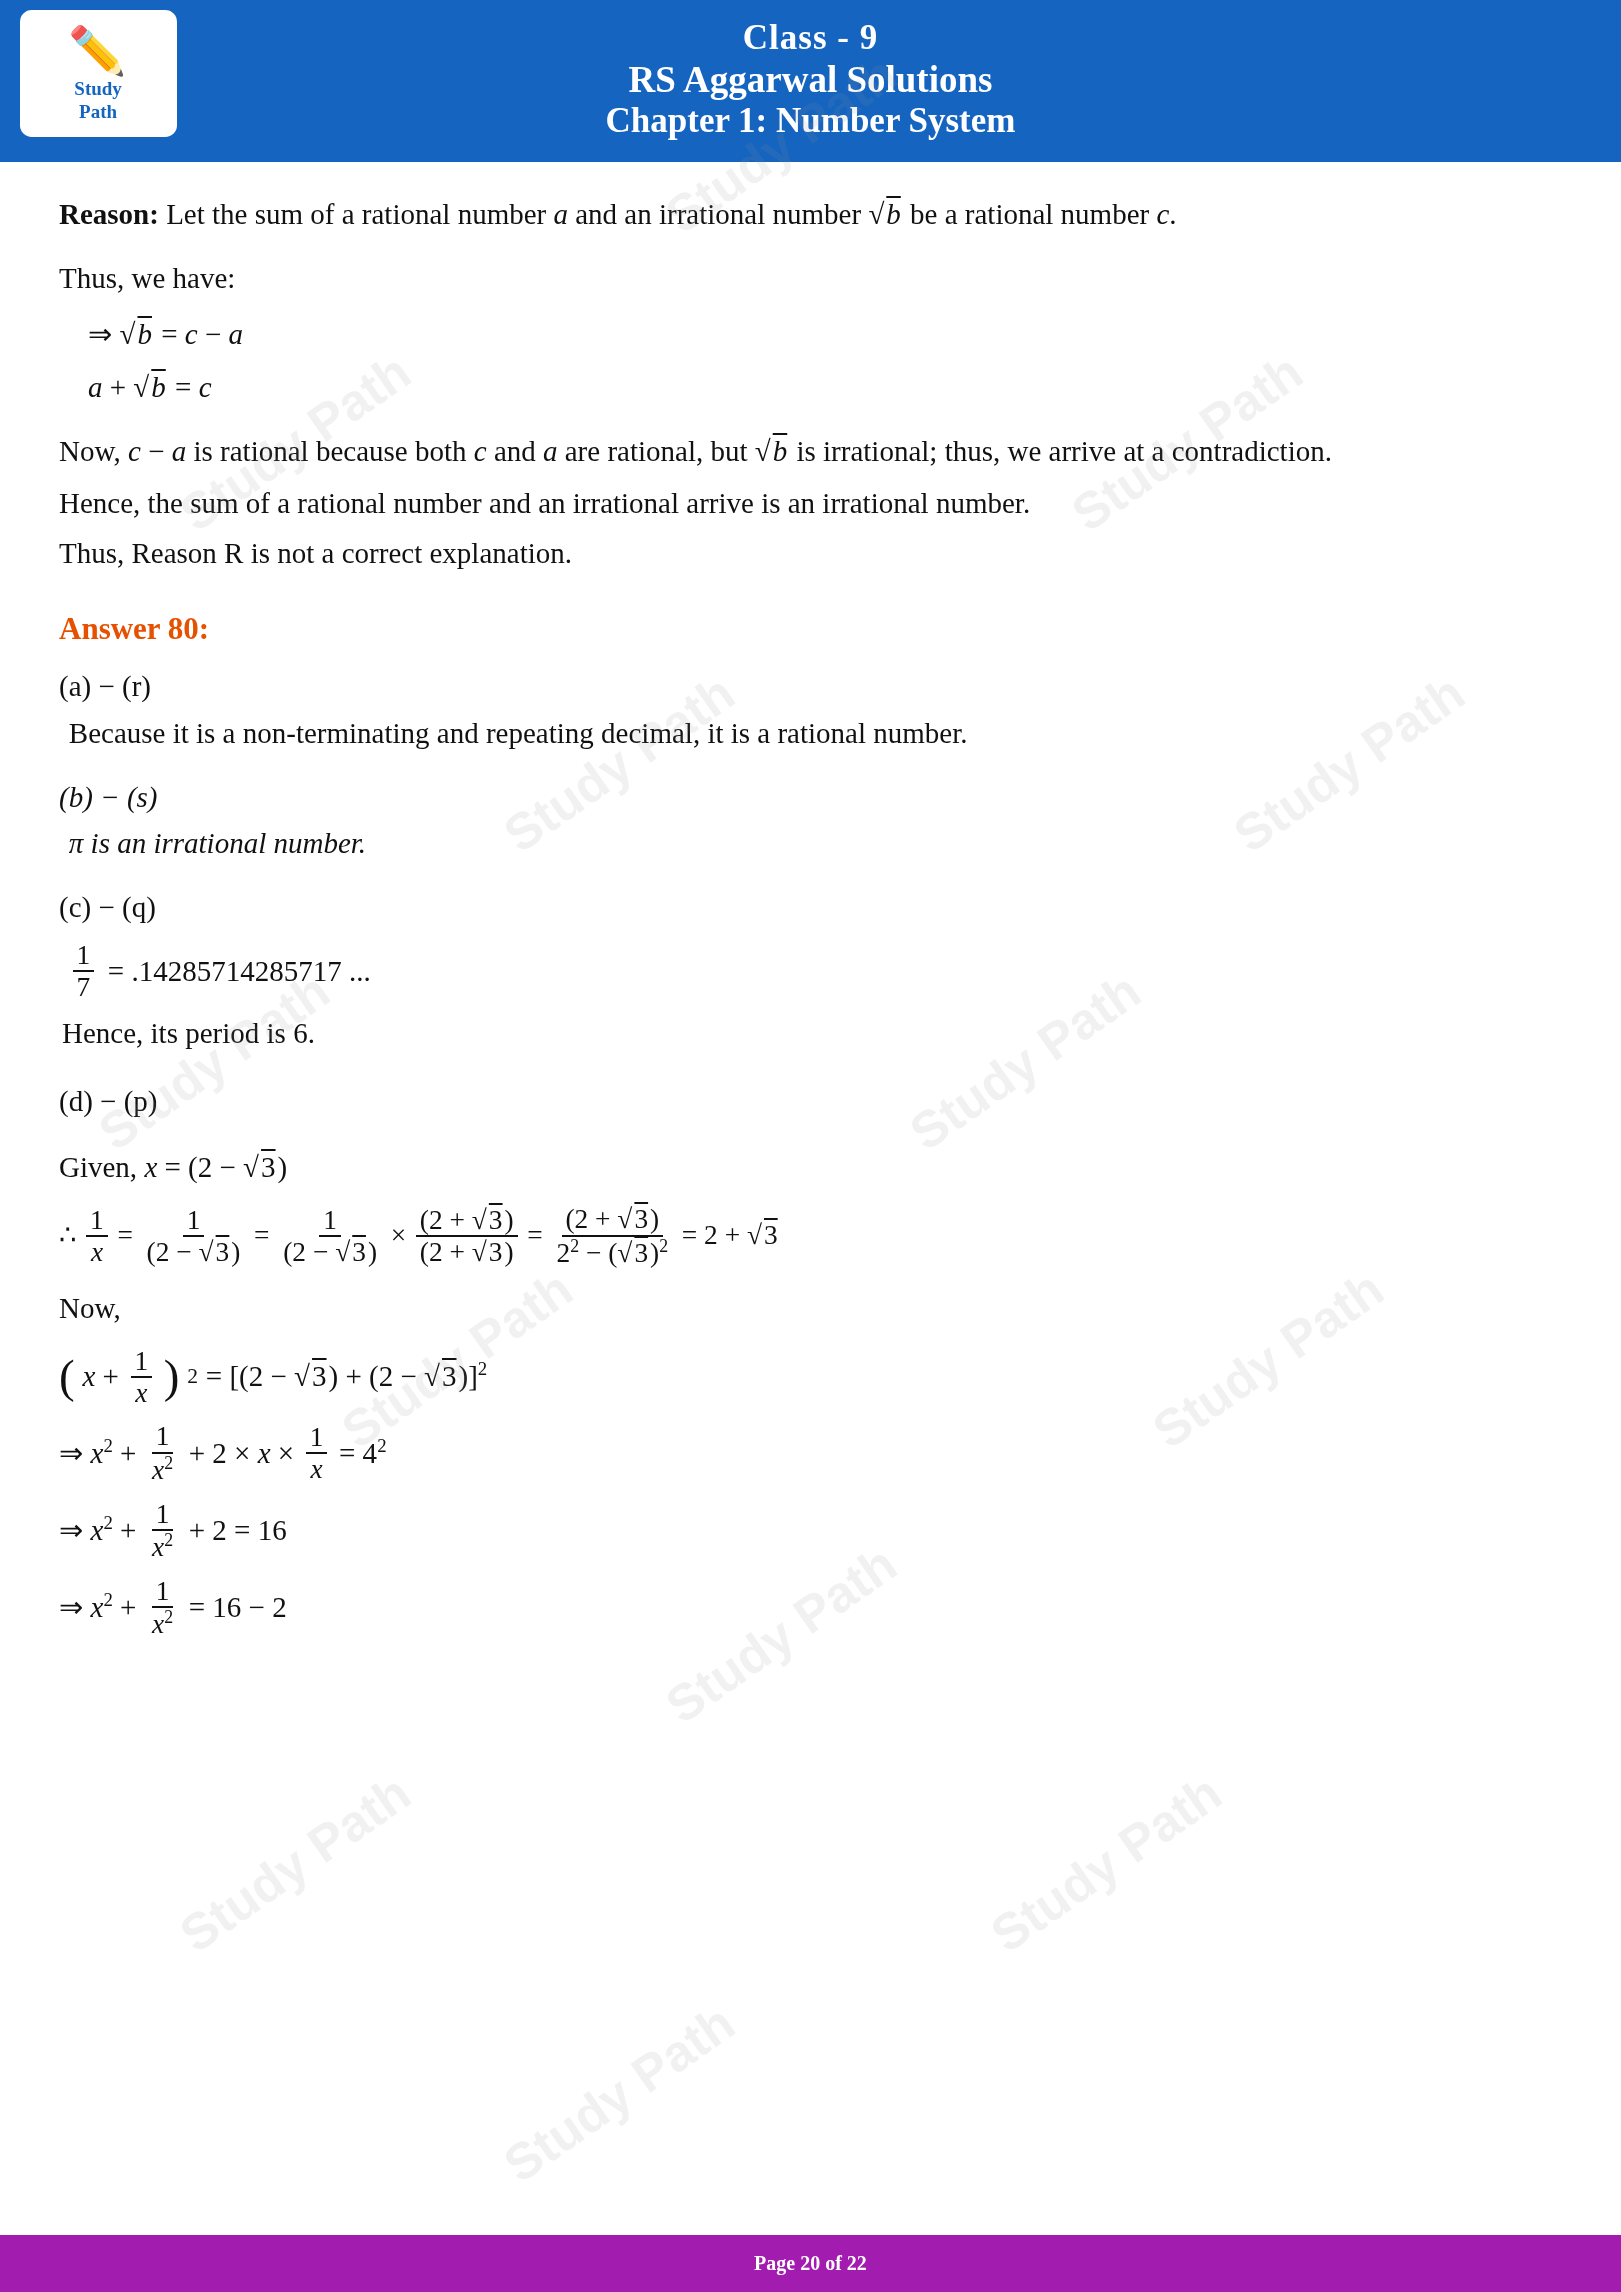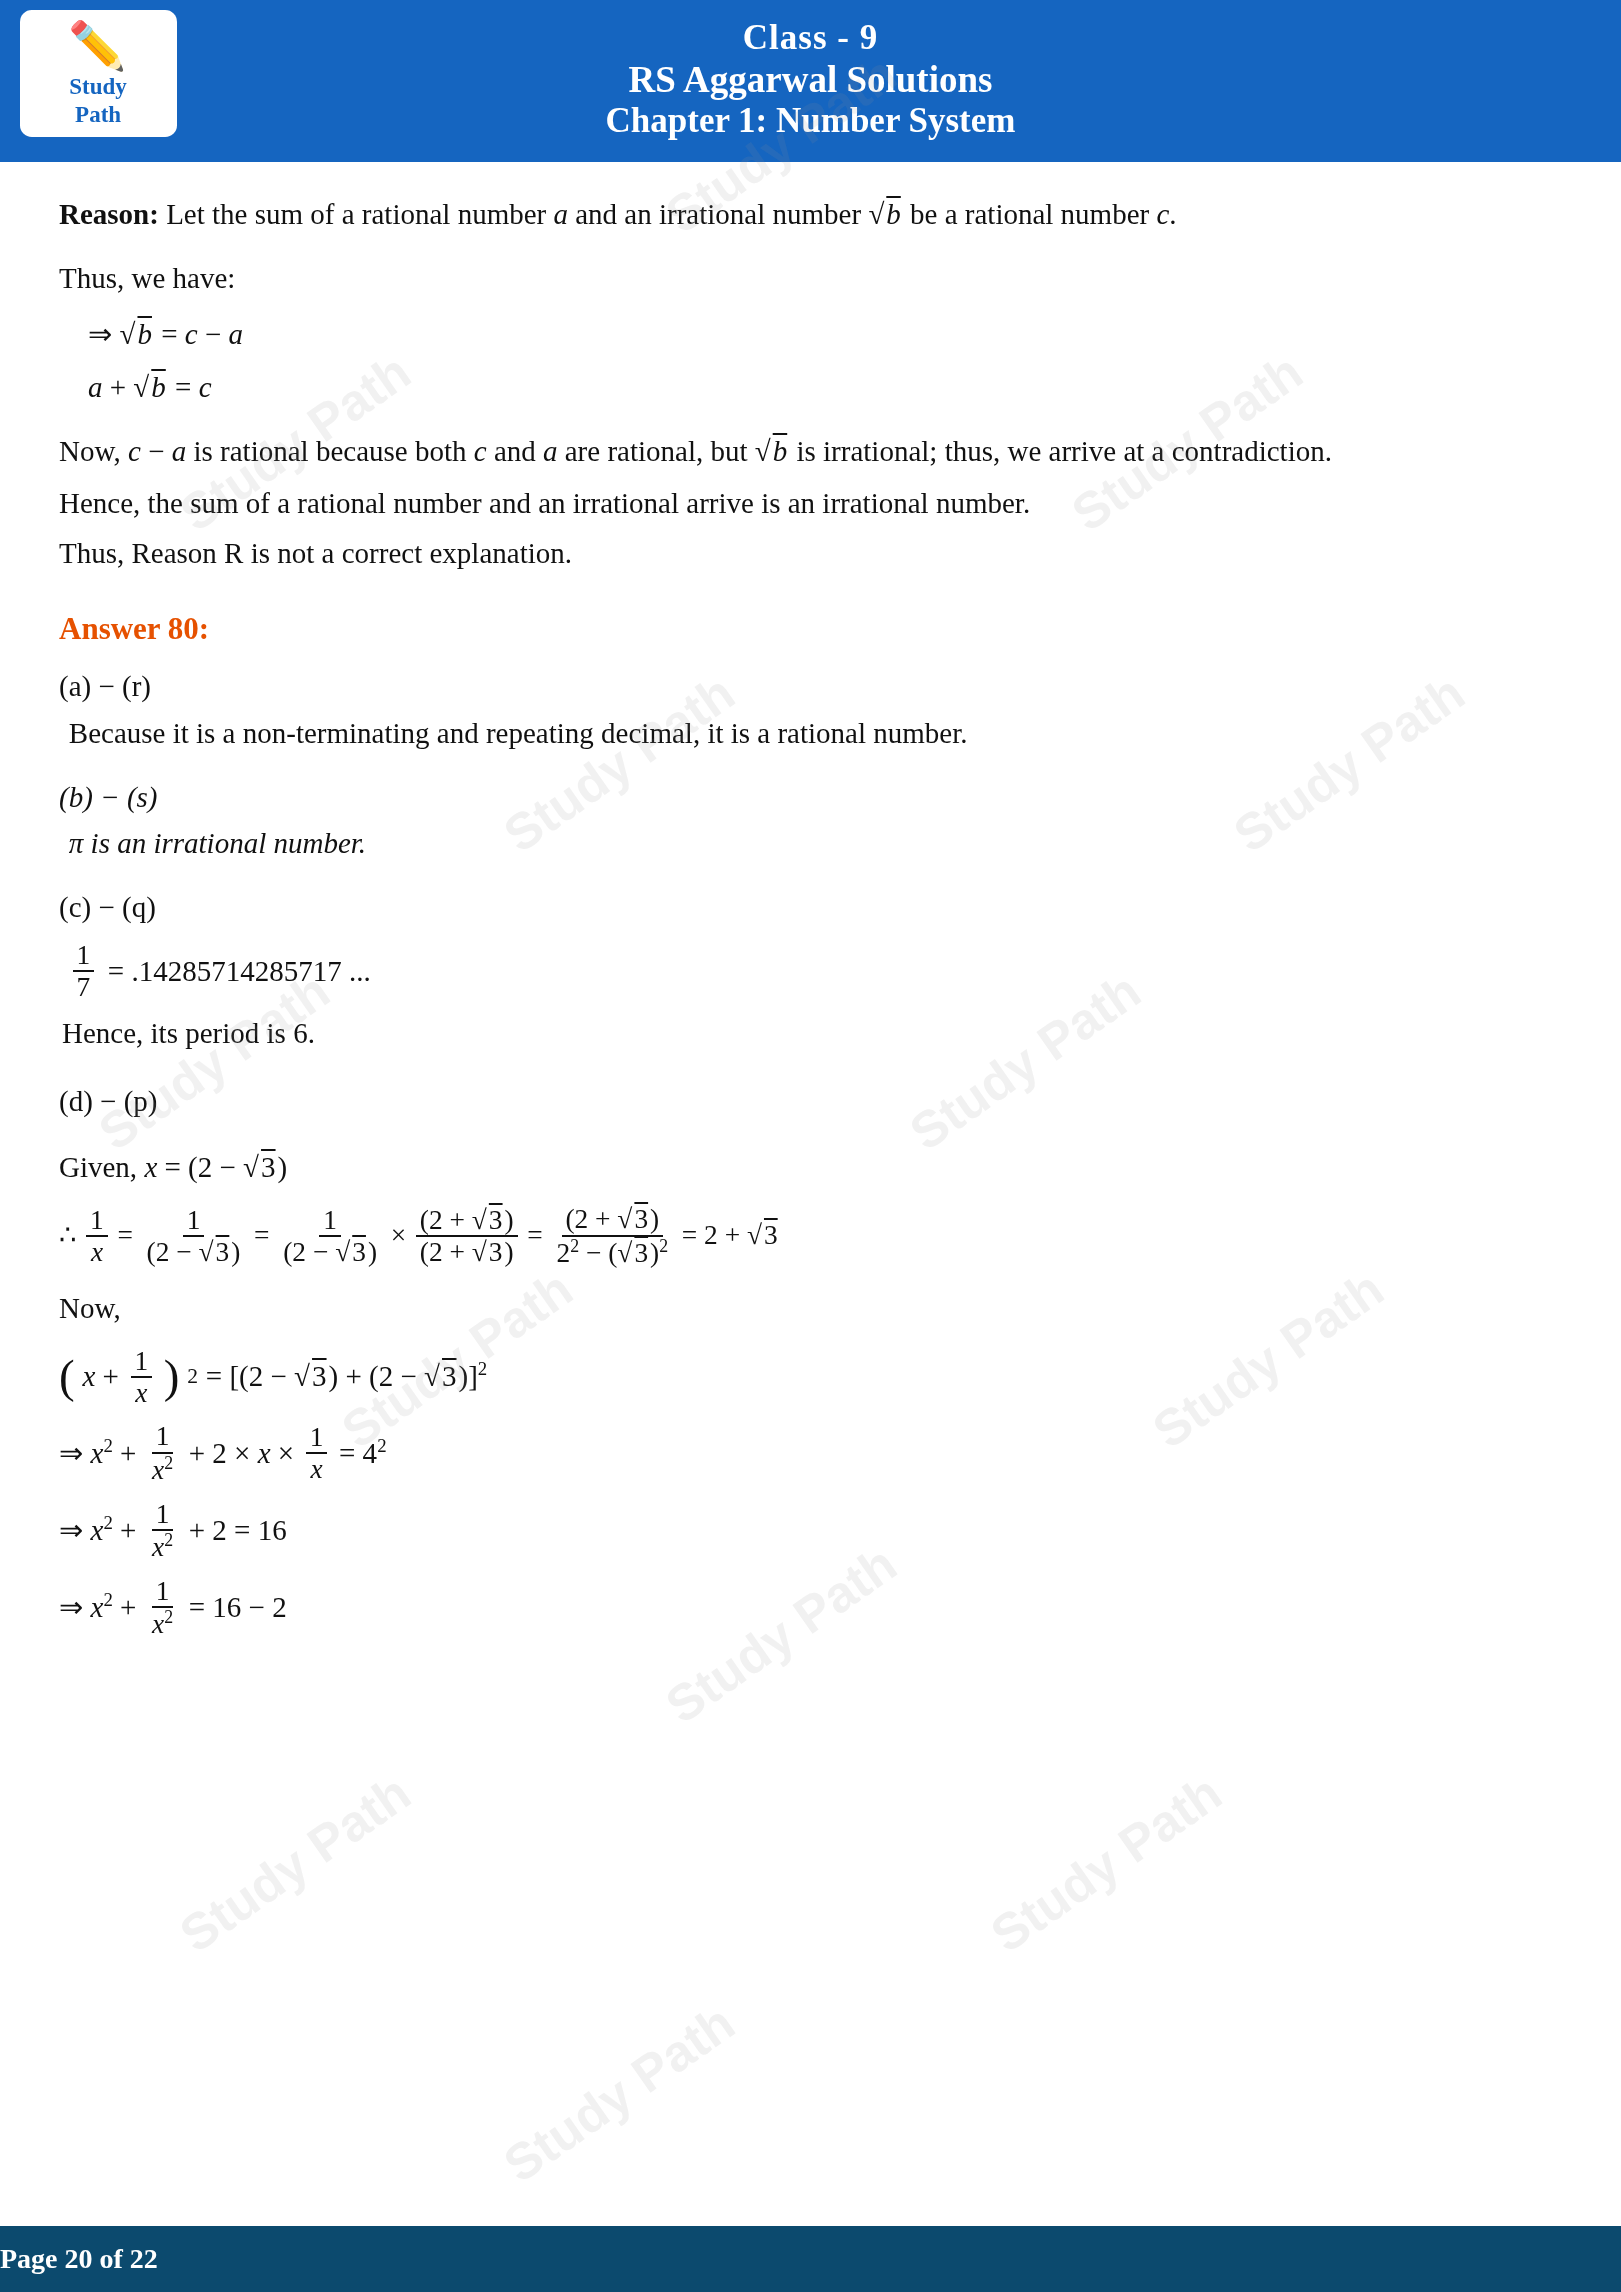--- a/index.html
+++ b/index.html
@@ -44,21 +44,21 @@
       display: flex;
       flex-direction: column;
       align-items: center;
       justify-content: center;
       padding: 7.8px;
     }
     .logo-icon {
       font-size: 47px;
     }
     .logo-text {
-      font-size: 23px;
+      font-size: 19px;
       font-weight: 700;
       color: #1565C0;
       line-height: 1.2;
       text-align: center;
     }
 
     
     .content {
       padding: 29px 59px 78px 59px;
       font-size: 29px;
@@ -132,24 +132,25 @@
     .reason-line {
       margin-bottom: 15.7px;
       font-size: 29px;
     }
 
     
     .footer {
       position: absolute;
       bottom: 0;
       width: 100%;
-      background: #0c4a6e;
+      background: #a21caf;
       color: white;
+      text-align: center;
       padding: 17.6px 0;
-      font-size: 28px;
+      font-size: 20px;
       font-weight: 600;
     }
     .big-eq {
       display: flex;
       align-items: center;
       flex-wrap: wrap;
       gap: 7.8px;
       margin: 13.7px 0;
       font-size: 29px;
     }

